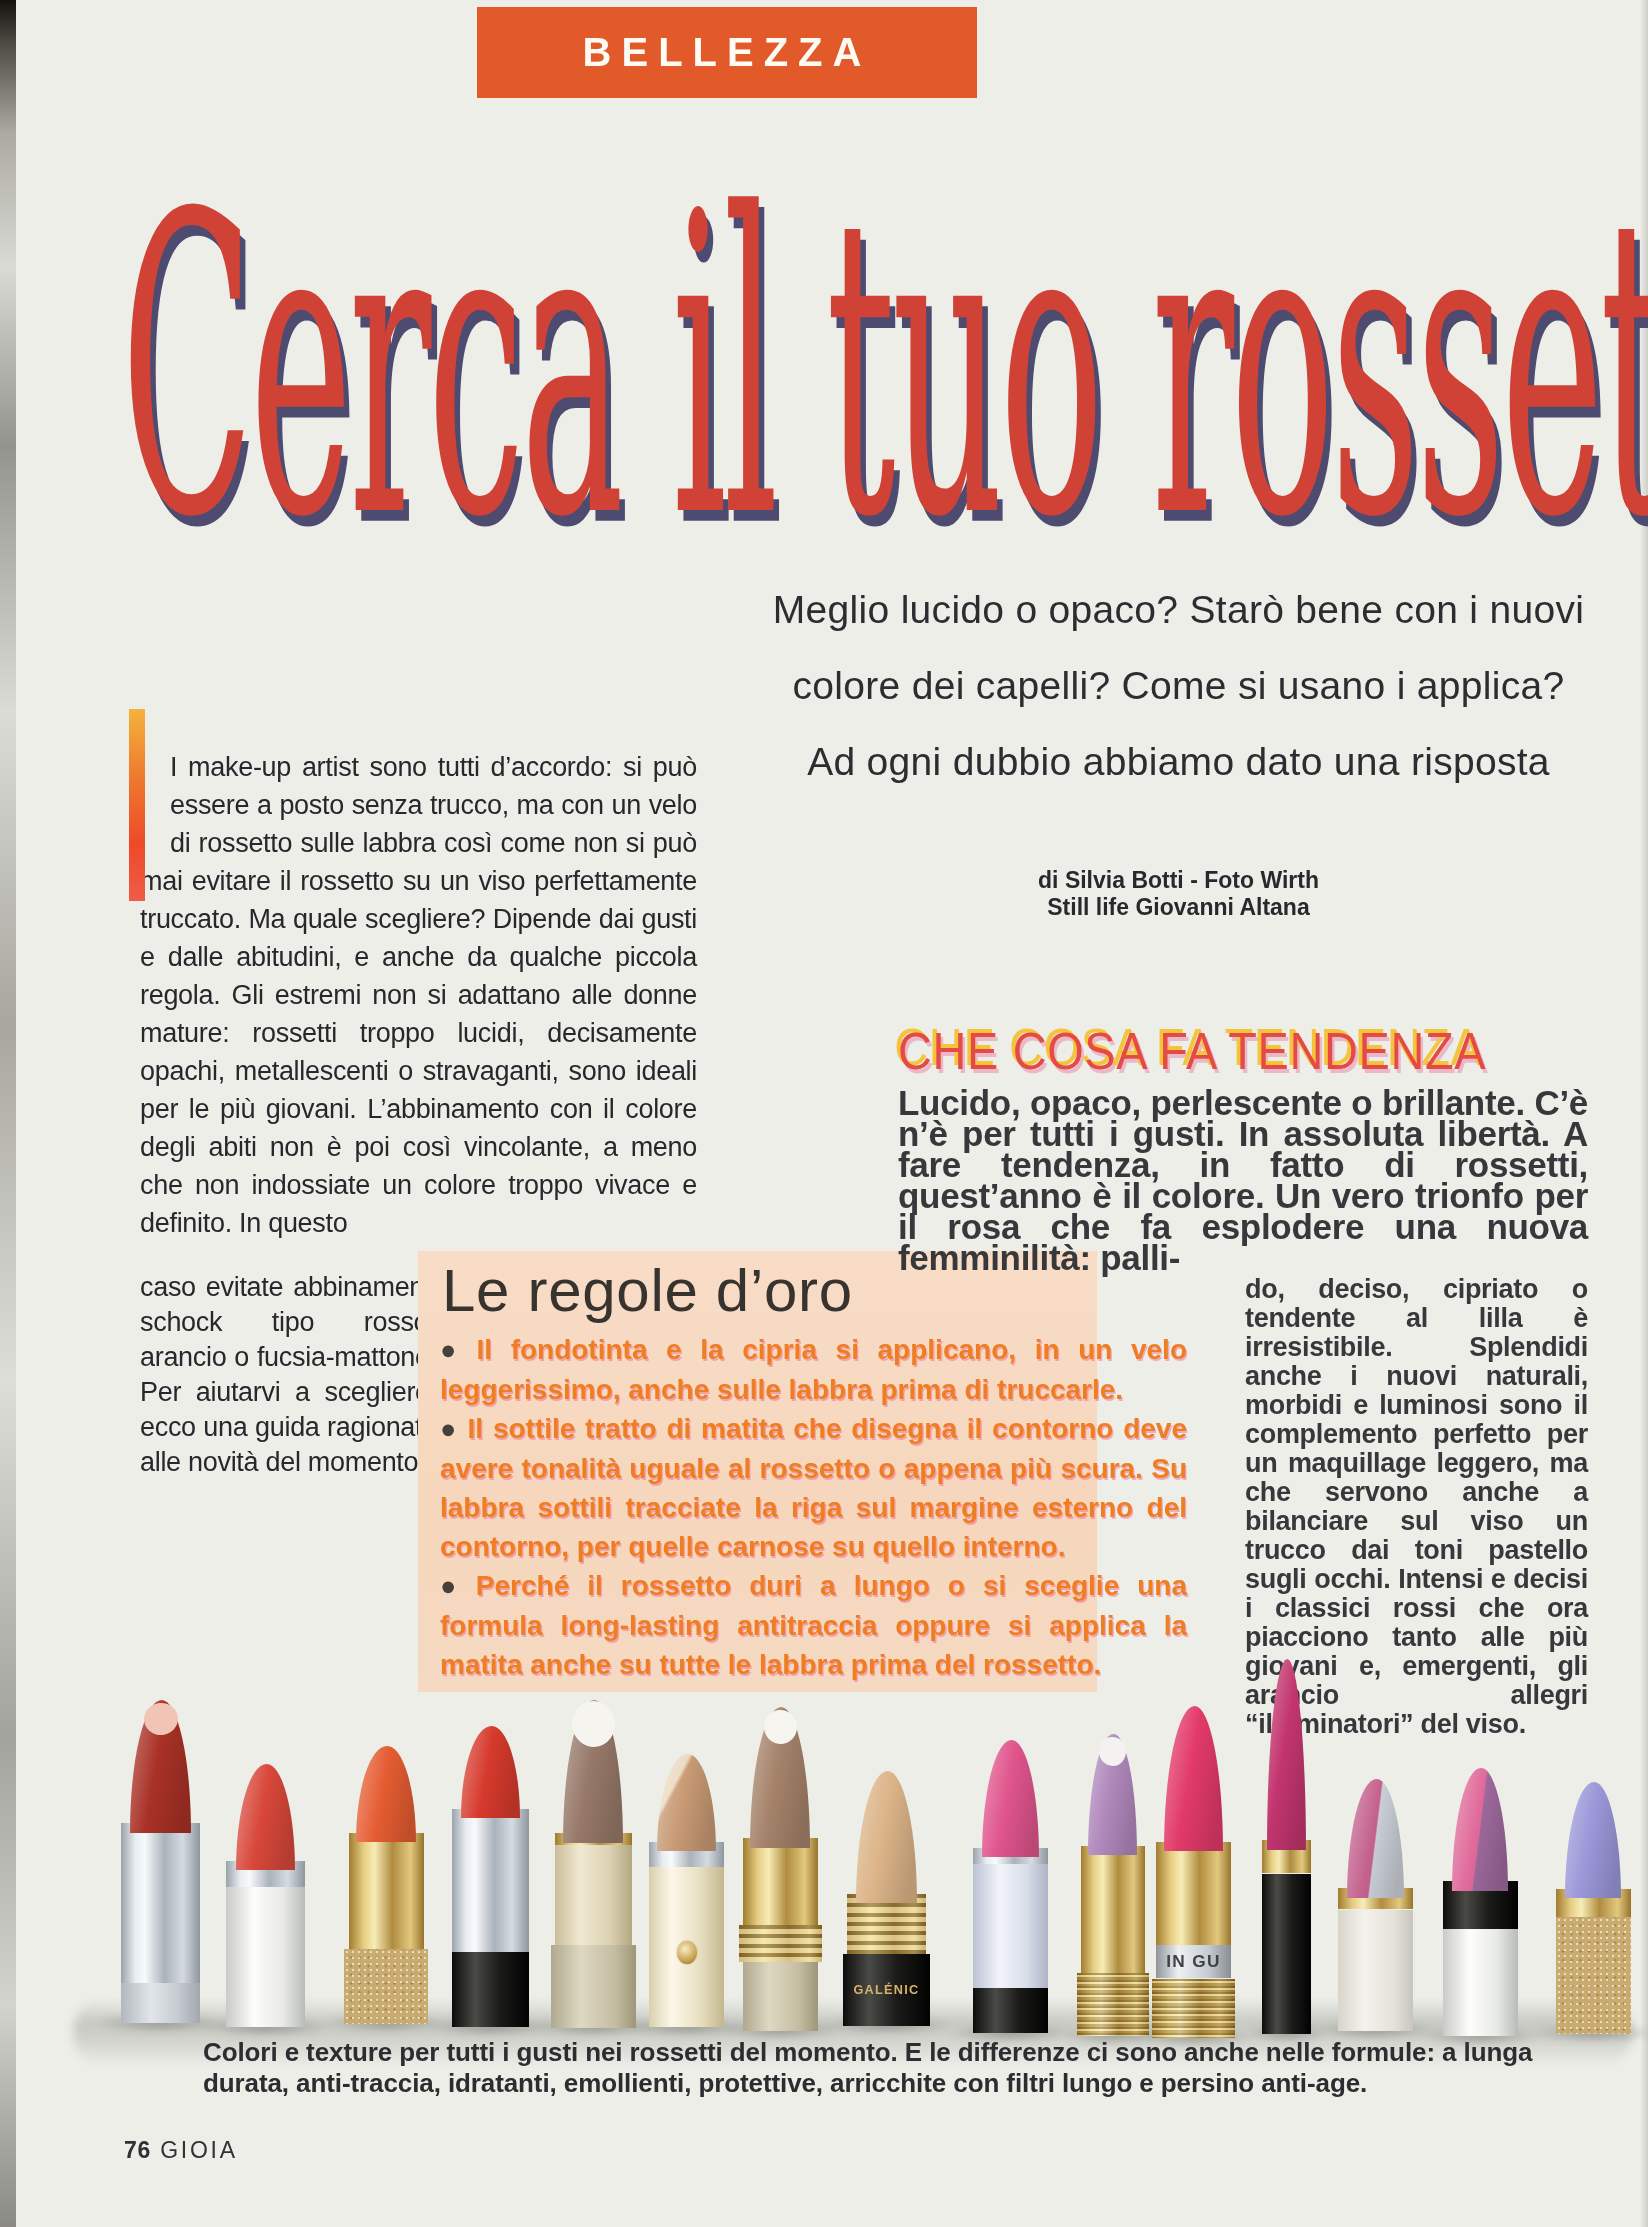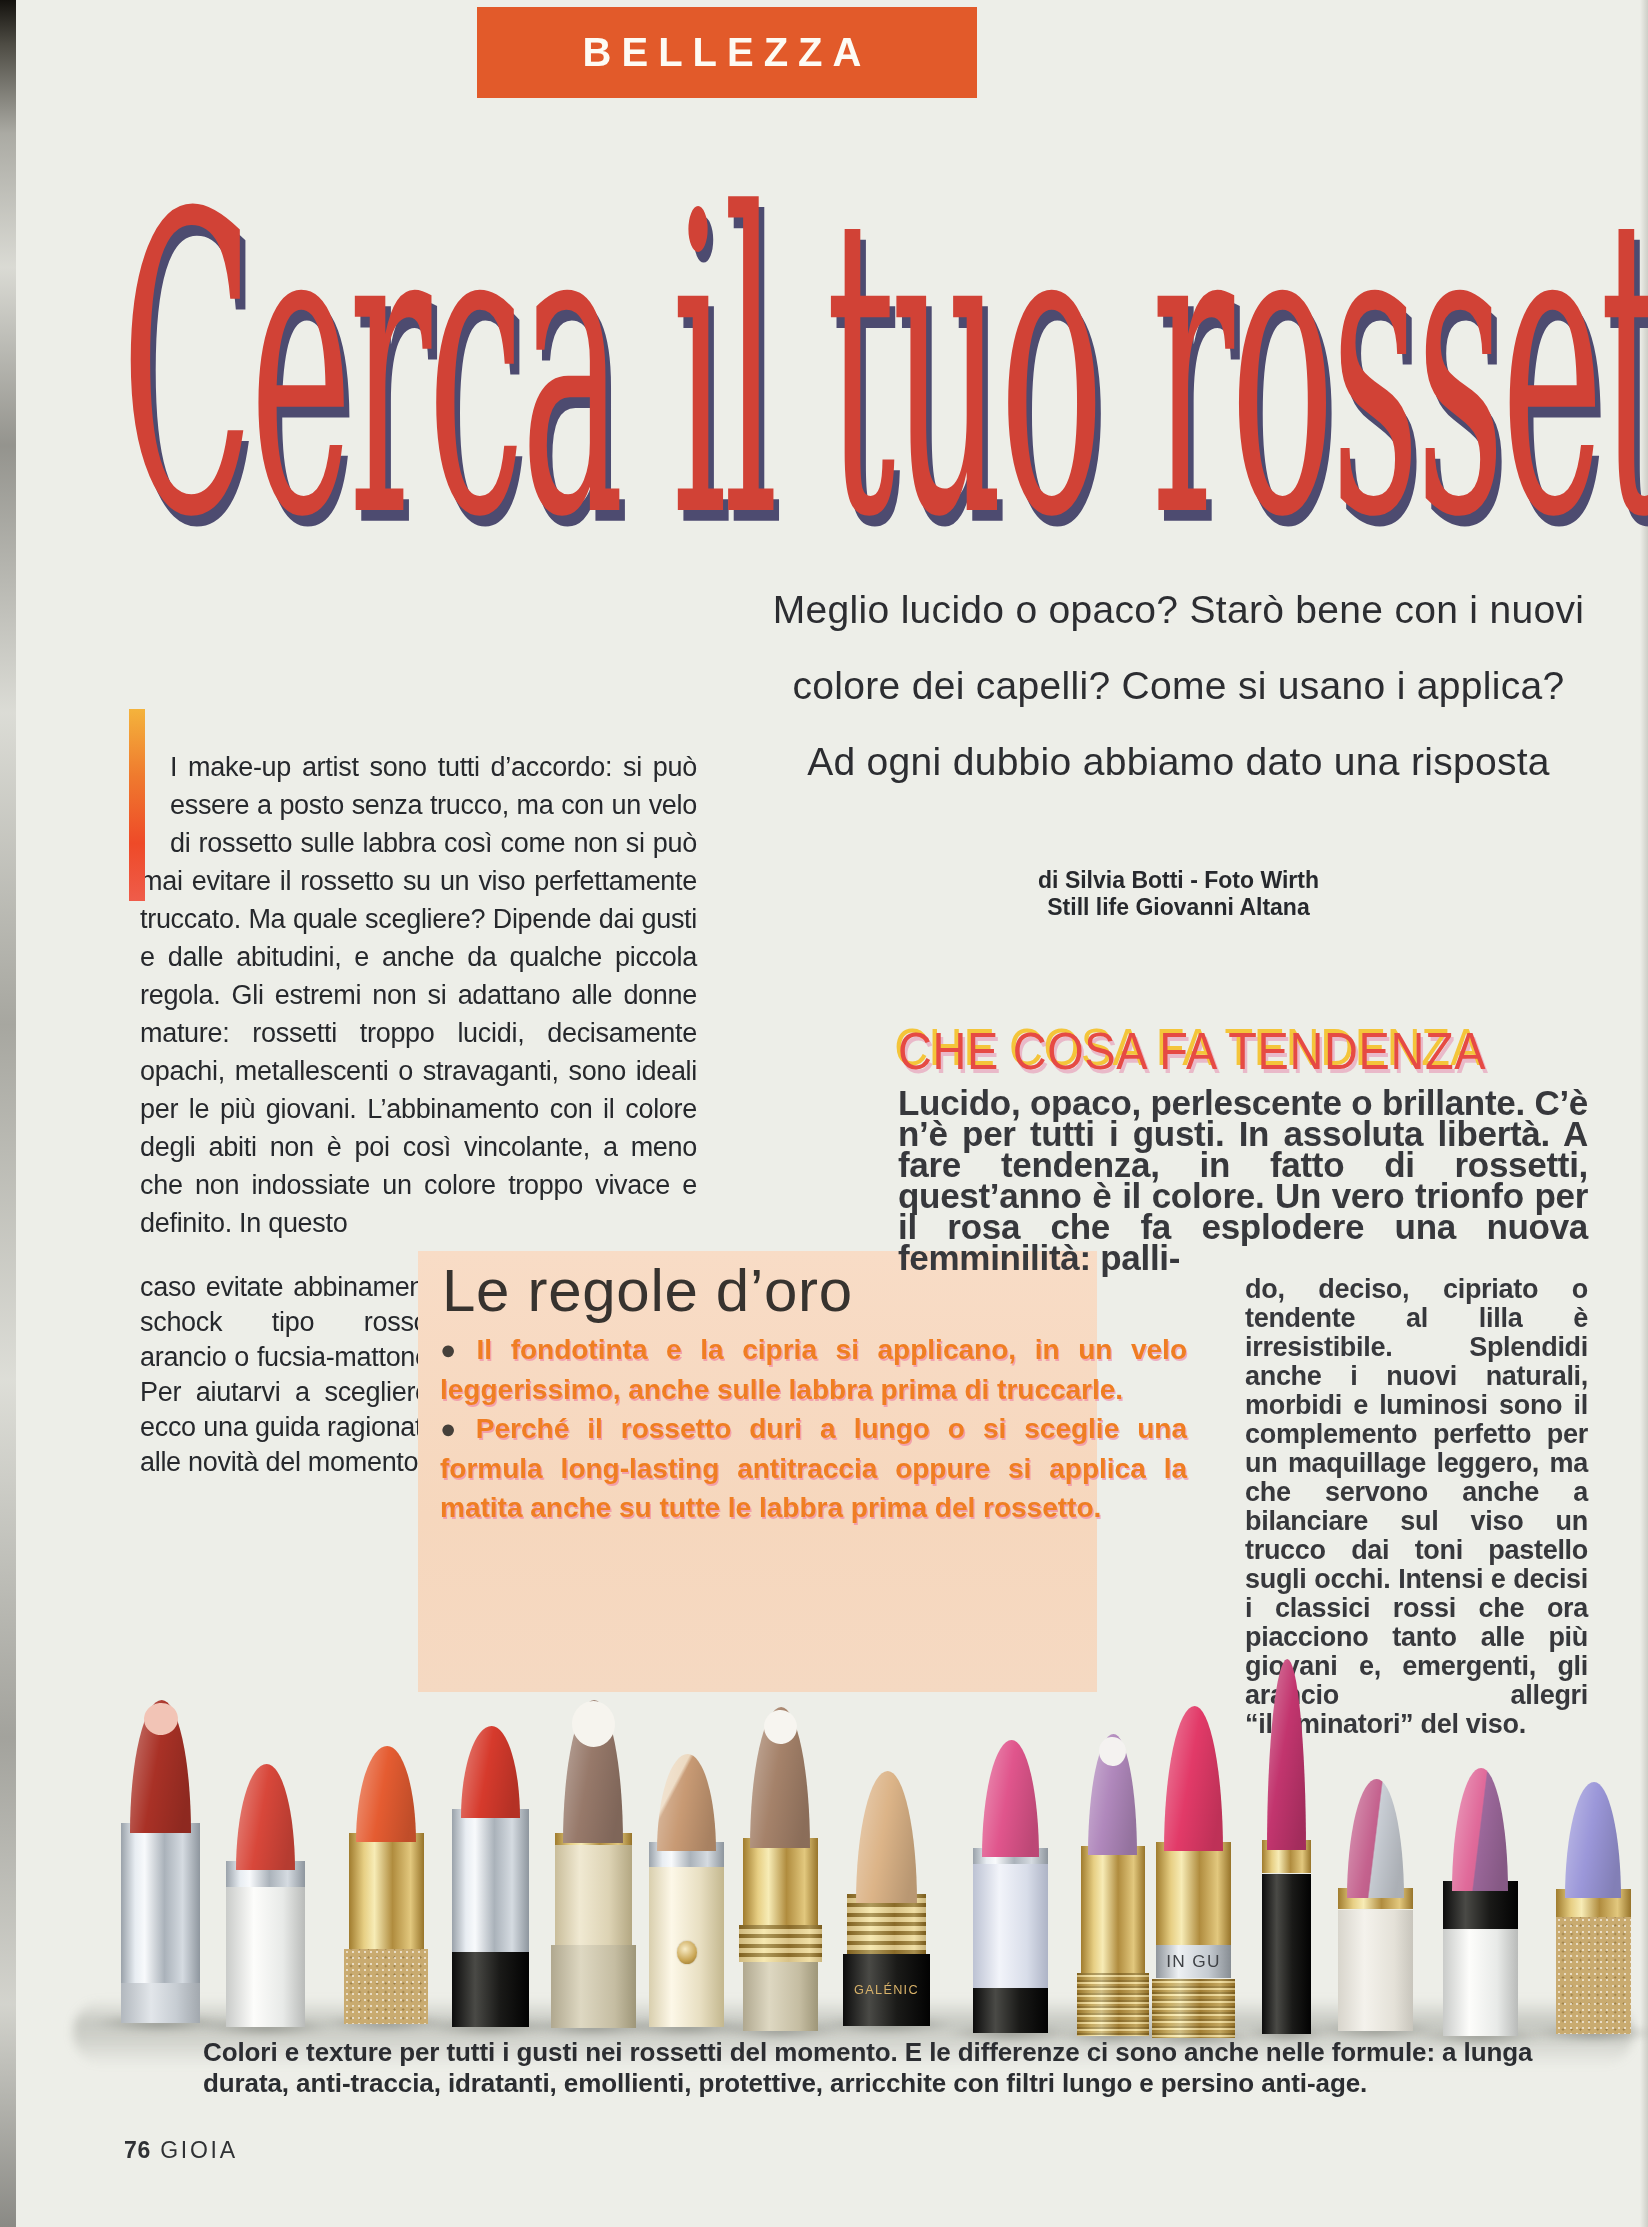--- a/index.html
+++ b/index.html
@@ -85,21 +85,21 @@
   .seg-frosted{background:linear-gradient(90deg,#d8d5cc,#f4f2ec 35%,#e4e1d8 75%,#c8c5bc);}
   .seg-ivory{background:linear-gradient(90deg,#d9cfae,#fdf8e8 30%,#e8dfc2 68%,#c3b78e);}
   .seg-ribbedgold{background:linear-gradient(90deg,#a07c2e 0%,#e7cf84 20%,#f7ecb6 34%,#b08c3e 58%,#e2c87e 82%,#97742a 100%);
     background-blend-mode:normal;}
   .seg-ribbedgold:after{content:"";position:absolute;inset:0;
     background:repeating-linear-gradient(180deg,rgba(70,48,4,.38) 0 2px,rgba(255,244,198,.5) 2px 4px,rgba(130,96,30,.32) 4px 6.7px);}
   .seg-goldstep{background:linear-gradient(90deg,#a07c2e,#efdc96 30%,#b08c3e 60%,#e2c87e 85%,#97742a);}
   .seg-goldstep:after{content:"";position:absolute;inset:0;
     background:repeating-linear-gradient(180deg,rgba(80,56,8,.4) 0 4px,rgba(255,246,205,.5) 4px 9.3px);}
   .seg-silverband{background:linear-gradient(90deg,#8f959b,#eef1f4 30%,#c5cbd1 70%,#878d93);}
-  .seg-label{position:relative;z-index:5;font-weight:normal;white-space:nowrap;}
+  .seg-label{position:relative;z-index:5;font-weight:bold;white-space:nowrap;}
   .emblem{position:relative;z-index:5;width:20px;height:23px;border-radius:50%;
     background:radial-gradient(circle at 40% 35%,#f8ecc6,#c8a452 60%,#8d6c26);box-shadow:0 0 1.3px rgba(90,70,20,.6);}
 
   
   .caption{position:absolute;left:203px;top:2037px;width:1363px;font-size:26px;font-weight:bold;
     line-height:31px;color:#2b2d31;letter-spacing:-0.1px;}
   .folio{position:absolute;left:124px;top:2137px;font-size:23px;color:#2f3134;}
   .folio .num{font-weight:bold;letter-spacing:0.7px;}
   .folio .mag{letter-spacing:2.7px;margin-left:9.3px;}
 </style>
@@ -131,20 +131,21 @@
   <div class="leftcol">
     <div class="lede-bar"></div>
     <p class="wide"><span class="indent-spacer"></span><span>I make-up artist sono tutti d’accordo: si può essere a posto senza trucco, ma con un velo di rossetto sulle labbra così come non si può mai evitare il rossetto su un viso perfettamente truccato. Ma quale scegliere? Dipende dai gusti e dalle abitudini, e anche da qualche piccola regola. Gli estremi non si adattano alle donne mature: rossetti troppo lucidi, decisamente opachi, metallescenti o stravaganti, sono ideali per le più giovani. L’abbinamento con il colore degli abiti non è poi così vincolante, a meno che non indossiate un colore troppo vivace e definito. In questo</span></p>
     <p class="narrow">caso evitate abbinamenti schock tipo rosso-arancio o fucsia-mattone. Per aiutarvi a scegliere, ecco una guida ragionata alle novità del momento.</p>
   </div>
 
   <div class="rulesbox">
     <div class="rules-title">Le regole d’oro</div>
     <div class="rules-items">
       <p><span class="dot">●</span><span>Il fondotinta e la cipria si applicano, in un velo leggerissimo, anche sulle labbra prima di truccarle.</span></p>
+      <p><span class="dot">●</span><span>Il sottile tratto di matita che disegna il contorno deve avere tonalità uguale al rossetto o appena più scura. Su labbra sottili tracciate la riga sul margine esterno del contorno, per quelle carnose su quello interno.</span></p>
       <p><span class="dot">●</span><span>Perché il rossetto duri a lungo o si sceglie una formula long-lasting antitraccia oppure si applica la matita anche su tutte le labbra prima del rossetto.</span></p>
     </div>
   </div>
 
   <div class="trend-head">CHE COSA FA TENDENZA</div>
 
   <div class="rightcol">
     <p class="wide">Lucido, opaco, perlescente o brillante. C’è n’è per tutti i gusti. In assoluta libertà. A fare tendenza, in fatto di rossetti, quest’anno è il colore. Un vero trionfo per il rosa che fa esplodere una nuova femminilità: palli-</p>
     <p class="narrow">do, deciso, cipriato o tendente al lilla è irresistibile. Splendidi anche i nuovi naturali, morbidi e luminosi sono il complemento perfetto per un maquillage leggero, ma che servono anche a bilanciare sul viso un trucco dai toni pastello sugli occhi. Intensi e decisi i classici rossi che ora piacciono tanto alle più giovani e, emergenti, gli arancio allegri “illuminatori” del viso.</p>
   </div>

